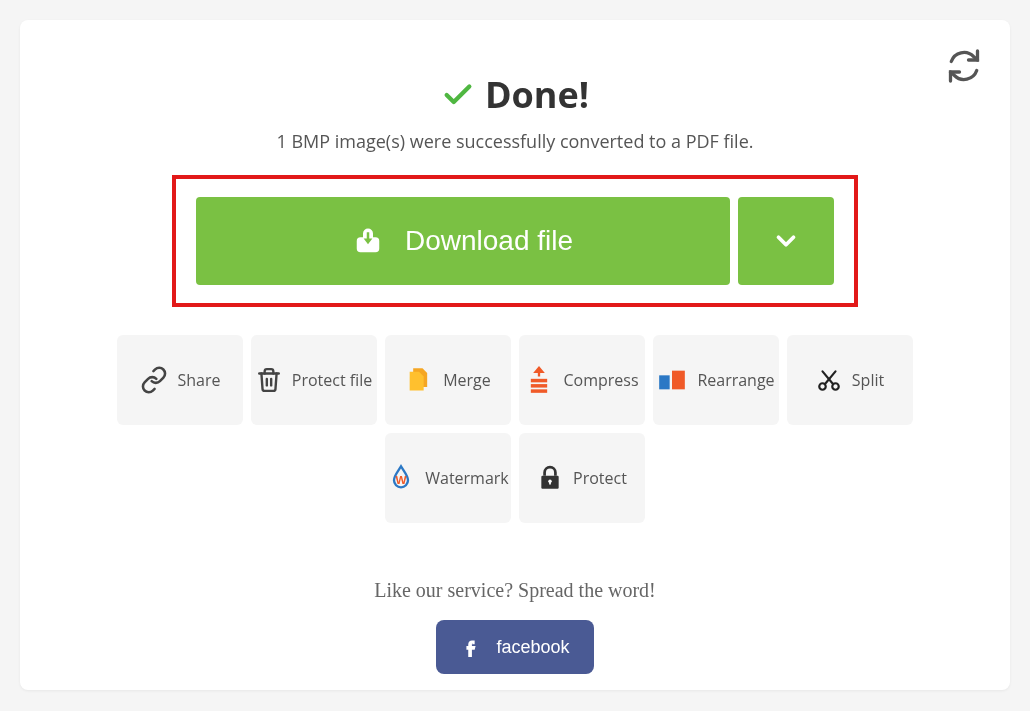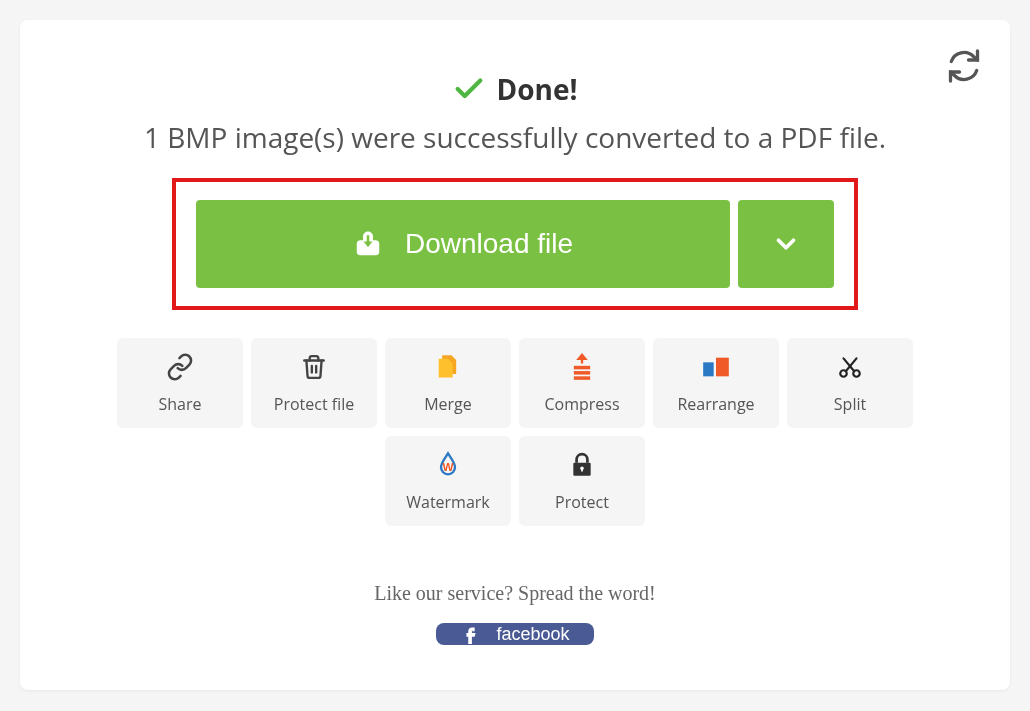--- a/index.html
+++ b/index.html
@@ -36,26 +36,26 @@
       align-items: center;
       justify-content: center;
       gap: 10px;
     }
     .done-line .check {
       color: #4fb741;
       width: 34px;
       height: 34px;
     }
     .done-line h1 {
-      font-size: 28px;
+      font-size: 36px;
       font-weight: 700;
       color: #333;
     }
     .subtitle {
-      font-size: 28px;
+      font-size: 18px;
       color: #555;
       margin-top: 10px;
       font-weight: 400;
     }
     .download-wrap {
       border: 4px solid #e21919;
       margin: 22px auto 0;
       width: 686px;
       padding: 18px 20px;
       display: flex;
@@ -98,21 +98,21 @@
       max-width: 930px;
       margin-left: auto;
       margin-right: auto;
     }
     .action {
       width: 126px;
       height: 90px;
       background: #f5f5f5;
       border-radius: 6px;
       display: flex;
-      flex-direction: column;
+      flex-direction: row;
       align-items: center;
       justify-content: center;
       gap: 10px;
       cursor: pointer;
     }
     .action .icn {
       height: 32px;
       display: flex;
       align-items: center;
       justify-content: center;
@@ -134,21 +134,21 @@
     .social {
       display: flex;
       gap: 12px;
       justify-content: center;
     }
     .sbtn {
       border: none;
       border-radius: 8px;
       color: #fff;
       font-size: 18px;
-      padding: 0 24px;
+      padding: 16px 24px;
       display: flex;
       align-items: center;
       gap: 14px;
       cursor: pointer;
     }
     .sbtn.fb { background: #4a5a94; }
     .sbtn.tw { background: #55acee; }
     .sbtn svg { width: 22px; height: 22px; fill: #fff; }
   </style>
 </head>

